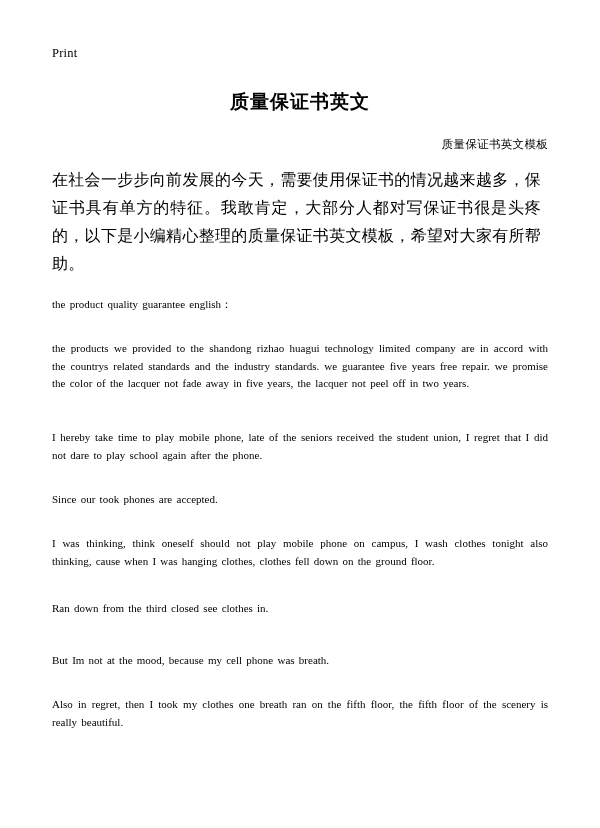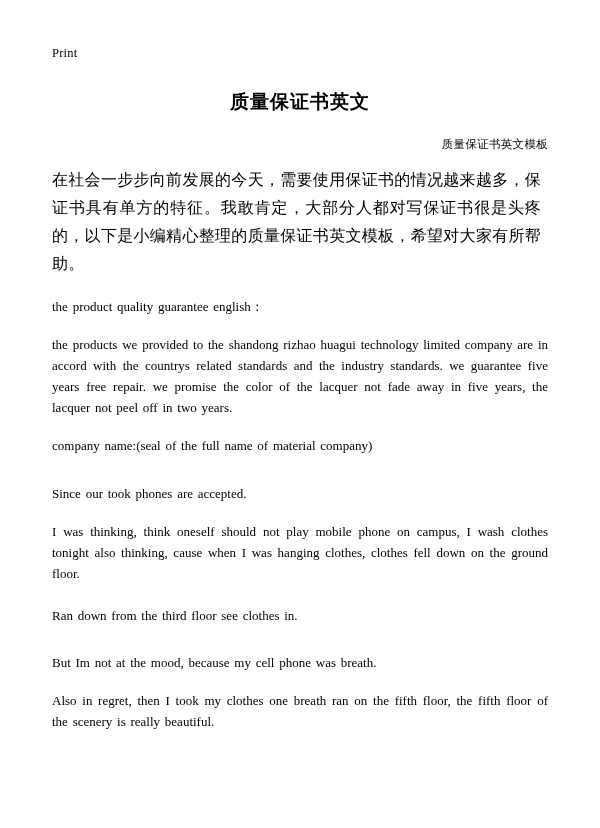--- a/index.html
+++ b/index.html
@@ -57,23 +57,23 @@
     font-weight: bold;
     margin: 0 0 16px 0;
     letter-spacing: 0.3px;
   }
   h2.section-title .num {
     font-size: 11px;
     font-weight: bold;
   }
   p.para {
     font-family: "Liberation Serif", serif;
-    font-size: 13px;
+    font-size: 11px;
     line-height: 1.62;
-    margin: 0 0 13px 0;
+    margin: 9px 0 13px 0;
     text-align: justify;
     word-spacing: 1.5px;
   }
   p.para.justify-block {
     text-align: justify;
   }
   .spacer-sm { height: 4px; }
   .spacer-md { height: 10px; }
 </style>
 </head>
@@ -87,32 +87,32 @@
 
   <div class="subtitle">质量保证书英文模板</div>
 
   <div class="intro">在社会一步步向前发展的今天，需要使用保证书的情况越来越多，保证书具有单方的特征。我敢肯定，大部分人都对写保证书很是头疼的，以下是小编精心整理的质量保证书英文模板，希望对大家有所帮助。</div>
 
 
   <p class="para">the product quality guarantee english：</p>
   <div class="spacer-sm"></div>
   <p class="para justify-block">the products we provided to the shandong rizhao huagui technology limited company are in accord with the countrys related standards and the industry standards. we guarantee five years free repair. we promise the color of the lacquer not fade away in five years, the lacquer not peel off in two years.</p>
   <div class="spacer-sm"></div>
-  <p class="para">company name:(seal of the full name of material company)</p>
 
   <div class="spacer-md"></div>
 
 
+  <p class="para justify-block">I hereby take time to play mobile phone, late of the seniors received the student union, I regret that I did not dare to play school again after the phone.</p>
   <div class="spacer-sm"></div>
   <p class="para">Since our took phones are accepted.</p>
   <div class="spacer-sm"></div>
   <p class="para justify-block">I was thinking, think oneself should not play mobile phone on campus, I wash clothes tonight also thinking, cause when I was hanging clothes, clothes fell down on the ground floor.</p>
   <div class="spacer-sm"></div>
   <div class="spacer-sm"></div>
-  <p class="para">Ran down from the third floor see clothes in.</p>
+  <p class="para">Ran down from the third closed see clothes in.</p>
   <div class="spacer-sm"></div>
   <div class="spacer-sm"></div>
   <div class="spacer-sm"></div>
   <p class="para">But Im not at the mood, because my cell phone was breath.</p>
   <div class="spacer-sm"></div>
   <p class="para justify-block">Also in regret, then I took my clothes one breath ran on the fifth floor, the fifth floor of the scenery is really beautiful.</p>
 
 </div>
 
 </body></html>

